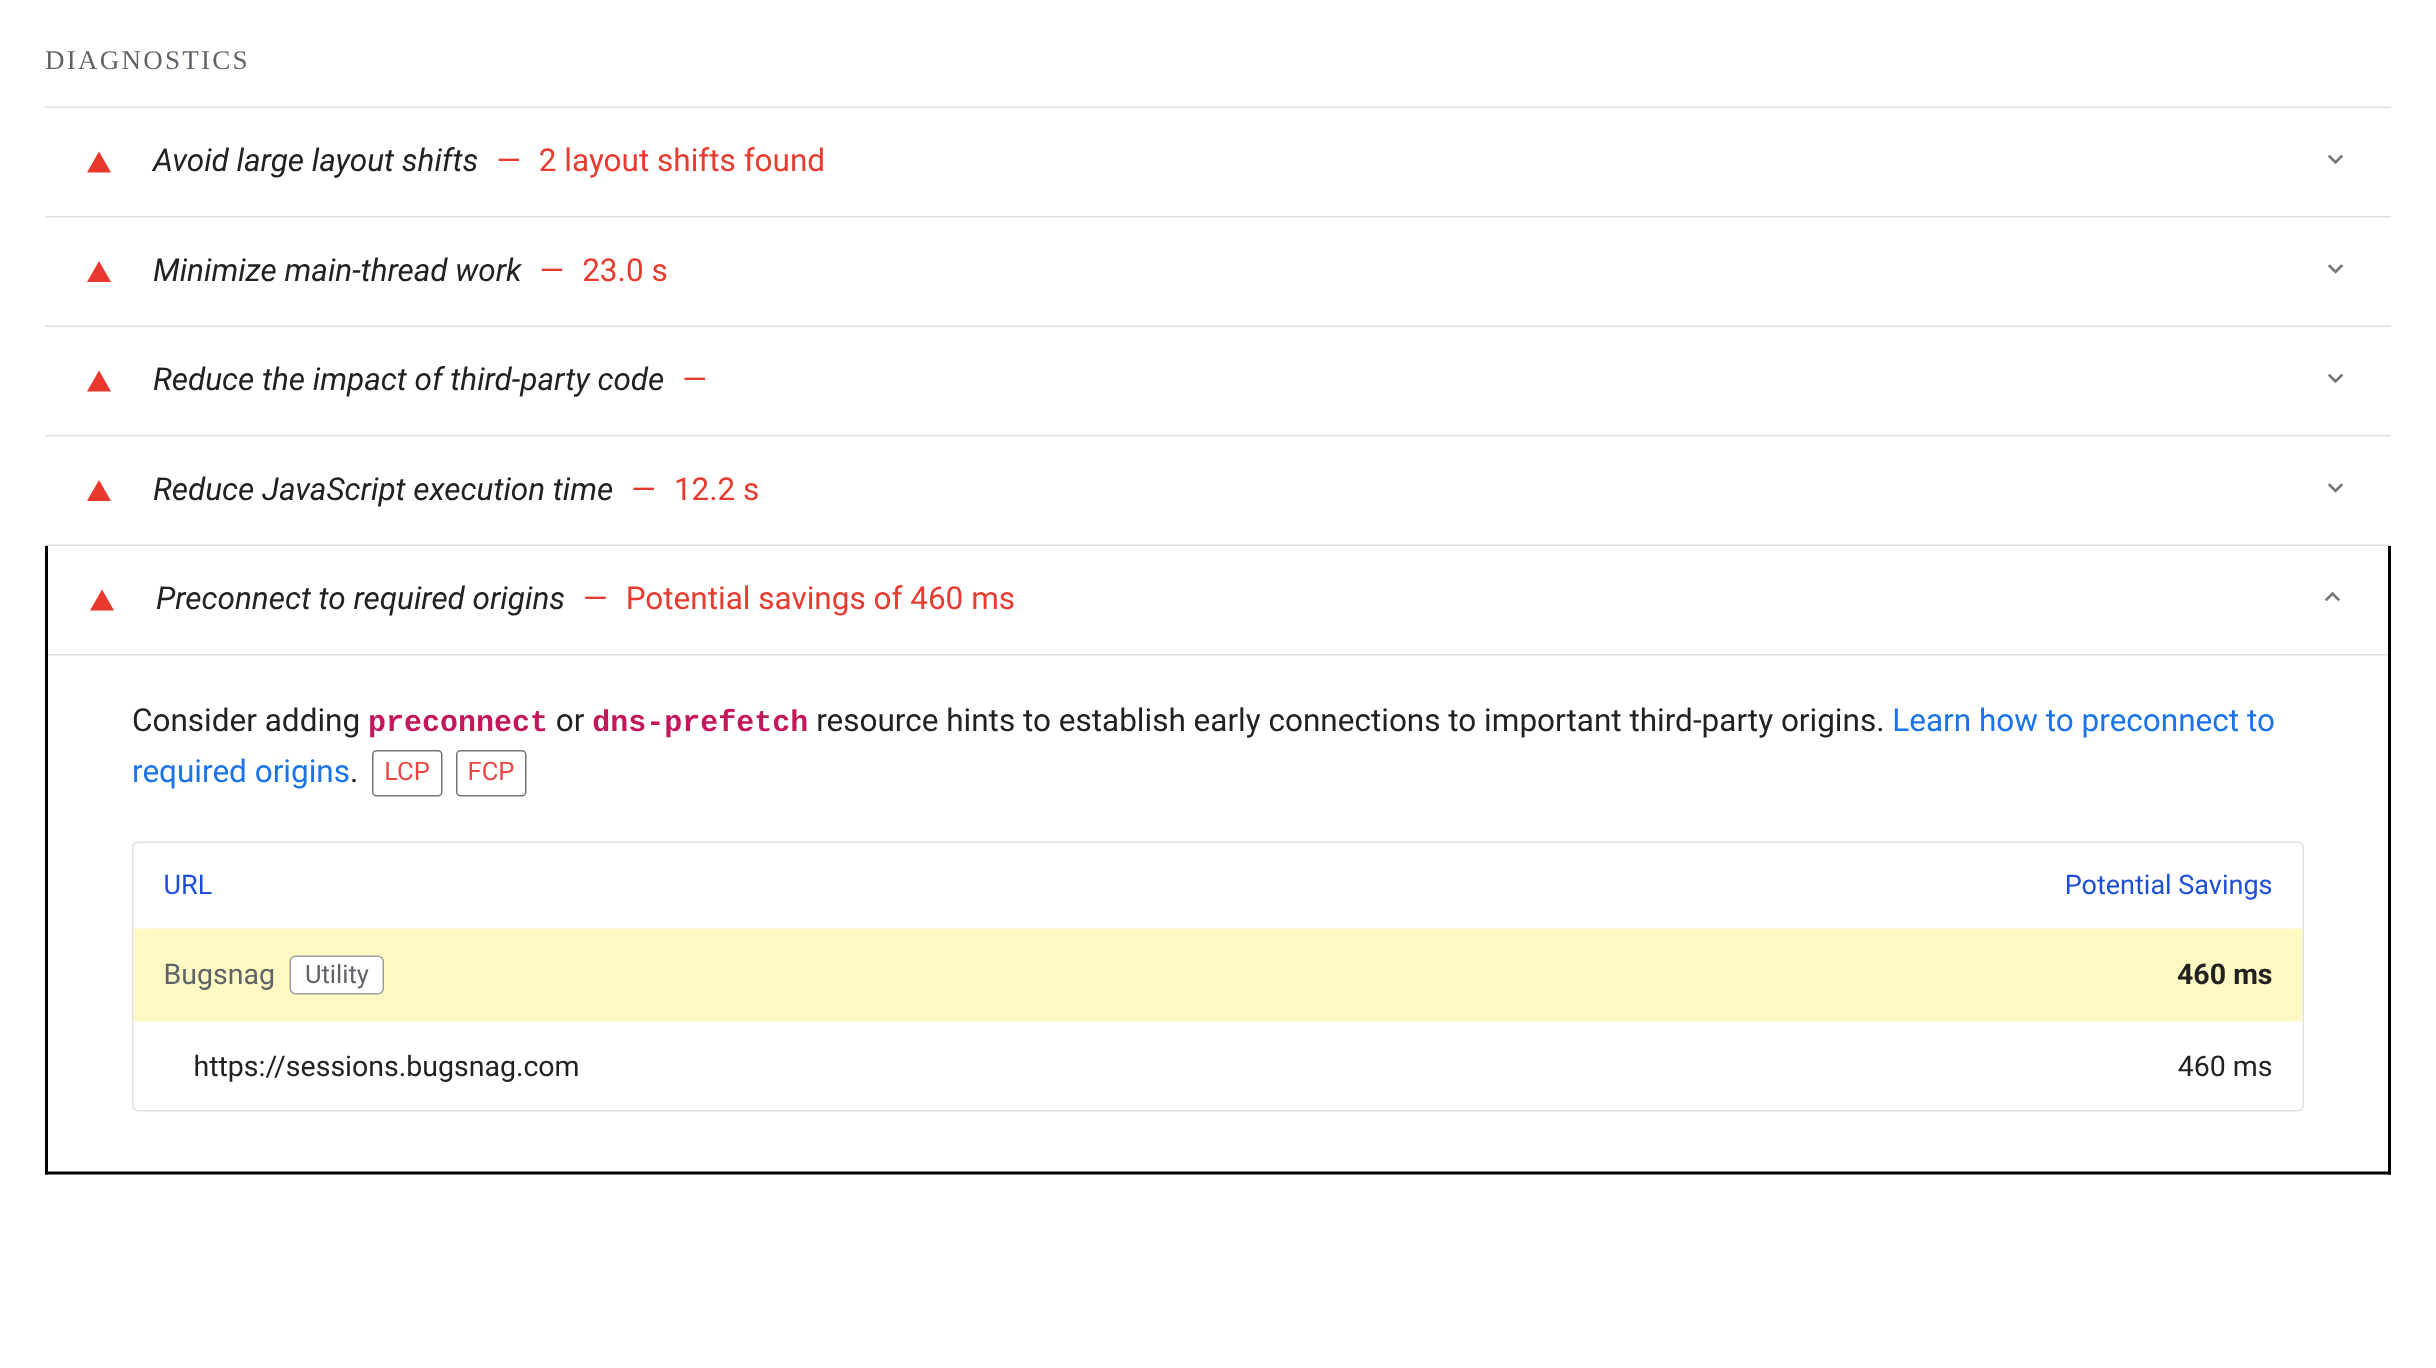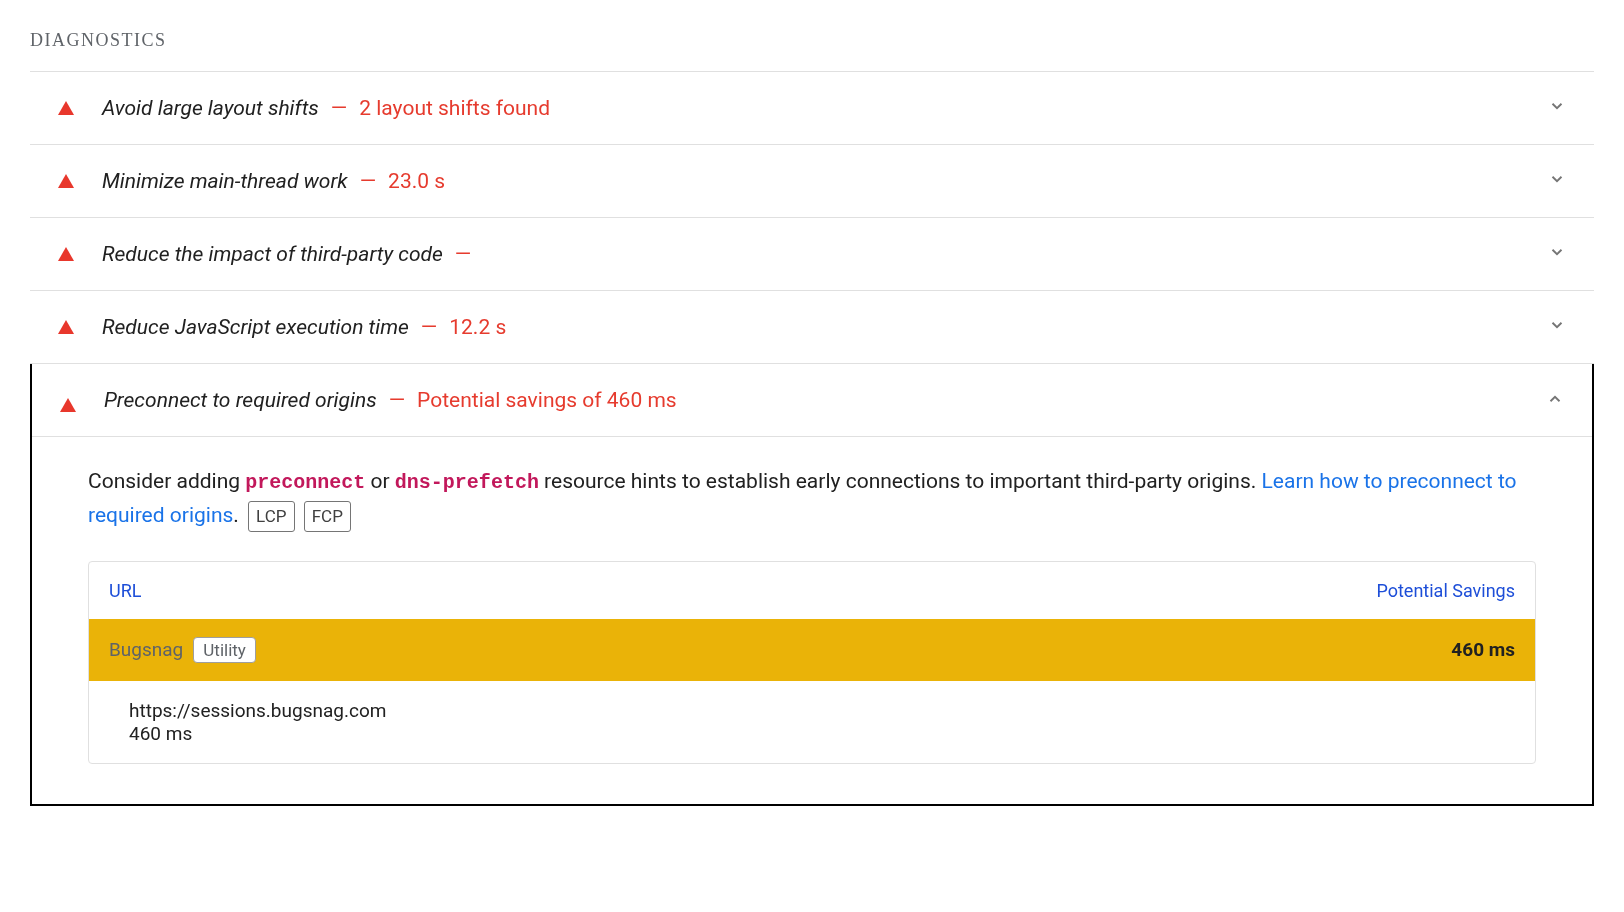--- a/index.html
+++ b/index.html
@@ -33,21 +33,20 @@
       align-items: center;
       padding: 24px 28px;
       cursor: pointer;
     }
     .audit-item.expanded {
       border: 2px solid #000;
       border-top: none;
     }
     .audit-item.expanded .audit-header {
       border-bottom: 1px solid #e0e0e0;
-      align-items: flex-end;
     }
     .triangle-icon {
       width: 0;
       height: 0;
       border-left: 8px solid transparent;
       border-right: 8px solid transparent;
       border-bottom: 14px solid #e8372c;
       flex-shrink: 0;
       margin-right: 28px;
     }
@@ -95,39 +94,39 @@
     .learn-more {
       color: #1a73e8;
       text-decoration: none;
     }
     .metric-badge {
       display: inline-block;
       border: 1px solid #757575;
       border-radius: 3px;
       padding: 1px 7px;
       font-size: 17px;
-      color: #404040;
+      color: #ef4444;
       margin-left: 4px;
       vertical-align: middle;
       text-align: right;
     }
     .savings-table {
       border: 1px solid #e0e0e0;
       border-radius: 4px;
       overflow: hidden;
     }
     .table-header {
       display: flex;
       justify-content: space-between;
       padding: 18px 20px;
       font-size: 18px;
       color: #1d4ed8;
     }
     .table-row-group {
-      background: #eab308;
+      background: #fef9c3;
       display: flex;
       justify-content: space-between;
       align-items: center;
       padding: 18px 20px;
       font-size: 19px;
     }
     .group-name {
       color: #5f6368;
       display: flex;
       align-items: center;
@@ -145,21 +144,20 @@
     .group-value {
       font-weight: 700;
       color: #212121;
     }
     .table-row-item {
       display: flex;
       justify-content: space-between;
       padding: 18px 20px 18px 40px;
       font-size: 19px;
       color: #212121;
-      flex-direction: column;
     }
   </style>
 </head>
 <body>
 
 <div class="container">
   <h2 class="section-header">DIAGNOSTICS</h2>
 
   <div class="audit-list">
 

